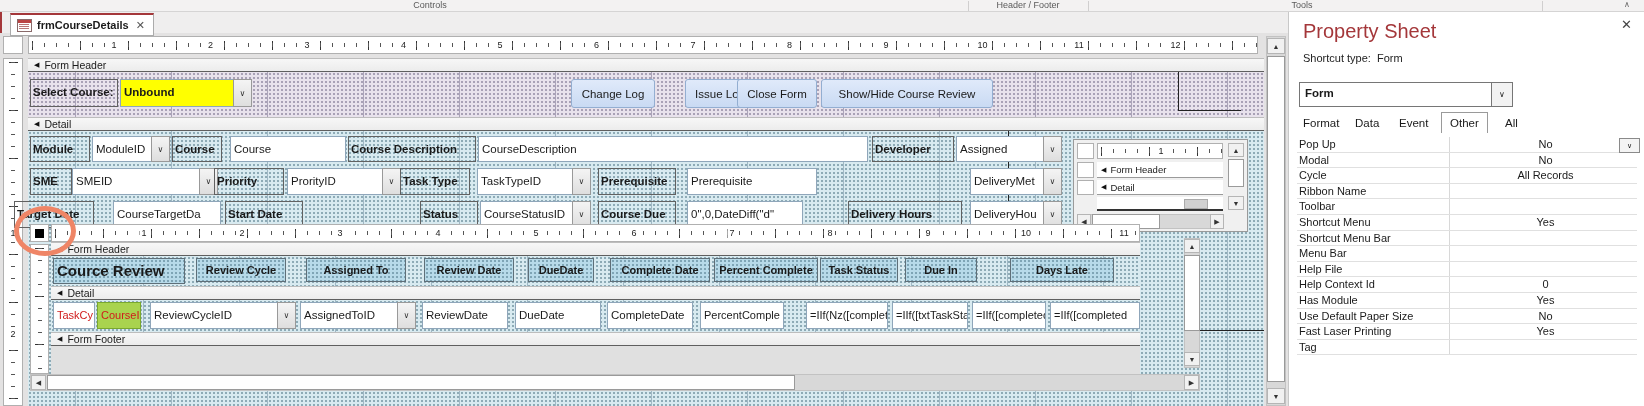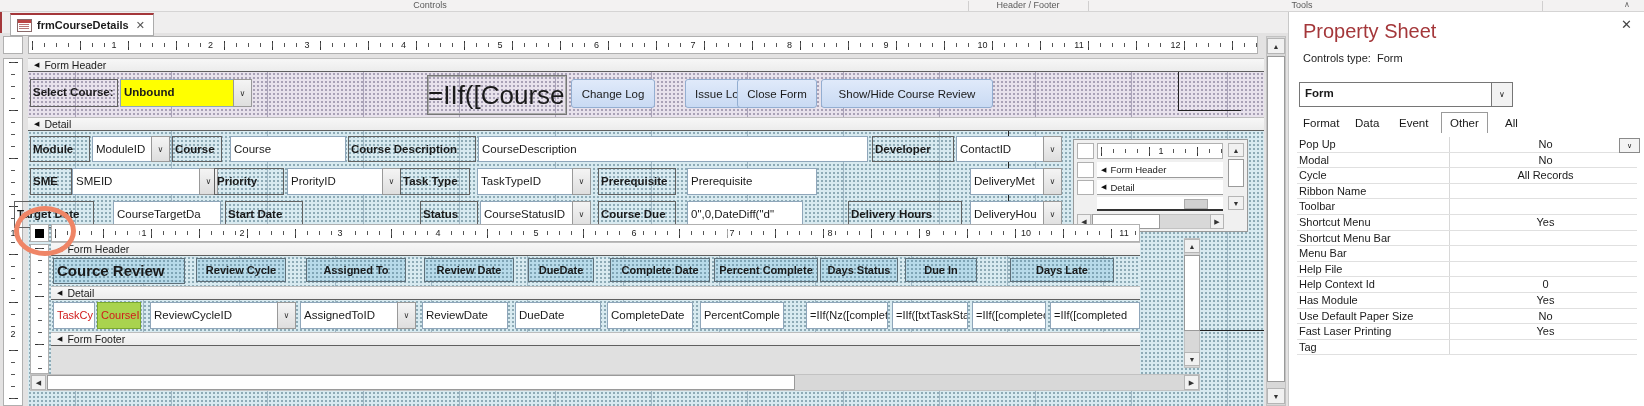--- a/index.html
+++ b/index.html
@@ -149,21 +149,20 @@
   </div>
   <div class="abs sec-header" style="left:28px;top:72px;width:1236px;height:45px"></div>
   <div class="abs blackline" style="left:1178px;top:72px;width:1px;height:38px"></div>
   <div class="abs blackline" style="left:1178px;top:110px;width:63px;height:1px"></div>
 
   <div class="abs lbl clip" style="left:30px;top:79px;width:88px;height:28px">Select Course:</div>
   <div class="abs cb" style="left:120px;top:79px;width:132px;height:28px">
     <div class="val" style="background:#ffff00;font-weight:bold">Unbound</div>
     <div class="dd">∨</div>
   </div>
-  <div class="abs clip" style="left:427px;top:75px;width:140px;height:40px;border:1px solid #777;box-shadow:inset 0 0 0 1px #aaa;font-size:26px;line-height:38px">=IIf([Course</div>
   <div class="abs btn" style="left:571px;top:79px;width:84px;height:29px">Change Log</div>
   <div class="abs btn" style="left:685px;top:79px;width:70px;height:29px">Issue Log</div>
   <div class="abs btn" style="left:737px;top:79px;width:80px;height:29px">Close Form</div>
   <div class="abs btn" style="left:821px;top:79px;width:172px;height:29px">Show/Hide Course Review</div>
 
   <div class="abs secbar" style="left:28px;top:117px;width:1236px;height:14px">
     <span class="secarrow">◀</span>
     <span>Detail</span>
   </div>
   <div class="abs sec-detail" style="left:28px;top:131px;width:1236px;height:275px"></div>
@@ -174,21 +173,21 @@
   <div class="abs cb" style="left:92px;top:136px;width:78px;height:26px">
     <div class="val">ModuleID</div>
       <div class="dd">∨</div>
     </div>
   <div class="abs lbl clip" style="left:172px;top:136px;width:50px;height:26px">Course</div>
   <div class="abs tb clip" style="left:230px;top:136px;width:116px;height:26px">Course</div>
   <div class="abs lbl clip" style="left:348px;top:136px;width:128px;height:26px">Course Description</div>
   <div class="abs tb clip" style="left:478px;top:136px;width:390px;height:26px">CourseDescription</div>
   <div class="abs lbl clip" style="left:872px;top:136px;width:82px;height:26px">Developer</div>
   <div class="abs cb" style="left:956px;top:136px;width:106px;height:26px">
-    <div class="val">ContactID</div>
+    <div class="val">Assigned</div>
       <div class="dd">∨</div>
     </div>
 
   <div class="abs lbl clip" style="left:30px;top:168px;width:42px;height:27px">SME</div>
   <div class="abs cb" style="left:72px;top:168px;width:146px;height:27px">
     <div class="val">SMEID</div>
       <div class="dd">∨</div>
     </div>
   <div class="abs lbl clip" style="left:214px;top:168px;width:70px;height:27px">Priority</div>
   <div class="abs cb" style="left:287px;top:168px;width:114px;height:27px">
@@ -272,21 +271,21 @@
   </div>
   <div class="abs sec-subblue" style="left:51px;top:256px;width:1089px;height:30px"></div>
 
   <div class="abs subcol clip" style="left:53px;top:258px;width:132px;height:26px;font-size:15px;line-height:24px;text-align:left;padding-left:3px">Cource Review</div>
   <div class="abs subcol clip" style="left:196px;top:258px;width:90px;height:24px">Review Cycle</div>
   <div class="abs subcol clip" style="left:306px;top:258px;width:100px;height:24px">Assigned To</div>
   <div class="abs subcol clip" style="left:424px;top:258px;width:90px;height:24px">Review Date</div>
   <div class="abs subcol clip" style="left:528px;top:258px;width:66px;height:24px">DueDate</div>
   <div class="abs subcol clip" style="left:610px;top:258px;width:100px;height:24px">Complete Date</div>
   <div class="abs subcol clip" style="left:714px;top:258px;width:104px;height:24px">Percent Complete</div>
-  <div class="abs subcol clip" style="left:820px;top:258px;width:78px;height:24px">Days Status</div>
+  <div class="abs subcol clip" style="left:820px;top:258px;width:78px;height:24px">Task Status</div>
   <div class="abs subcol clip" style="left:905px;top:258px;width:72px;height:24px">Due In</div>
   <div class="abs subcol clip" style="left:1010px;top:258px;width:104px;height:24px">Days Late</div>
 
   <div class="abs secbar" style="left:51px;top:286px;width:1089px;height:14px">
     <span class="secarrow">◀</span>
     <span>Detail</span>
   </div>
   <div class="abs sec-subblue" style="left:51px;top:300px;width:1089px;height:32px"></div>
 
   <div class="abs tb clip" style="left:53px;top:302px;width:42px;height:27px;color:#d01b1b;font-size:11px">TaskCy</div>
@@ -327,21 +326,21 @@
 
   <div class="abs sb-track" style="left:1266px;top:36px;width:20px;height:370px"></div>
   <div class="abs sb-btn" style="left:1267px;top:38px;width:18px;height:16px">▲</div>
   <div class="abs sb-thumb" style="left:1267px;top:56px;width:18px;height:326px"></div>
   <div class="abs sb-btn" style="left:1267px;top:388px;width:18px;height:16px">▼</div>
 
   <div class="abs propsheet">
     <span class="pclose">✕</span>
     <div class="prop-title">Property Sheet</div>
     <div class="prop-sel">
-      <span>Controls type:</span>
+      <span>Shortcut type:</span>
       &nbsp;<span>Form</span>
     </div>
     <div class="prop-combo">
       <div class="val">Form</div>
       <div class="dd">∨</div>
     </div>
     <div class="ptabs">
       <span class="ptab" style="left:0px">Format</span>
       <span class="ptab" style="left:52px">Data</span>
       <span class="ptab" style="left:96px">Event</span>

